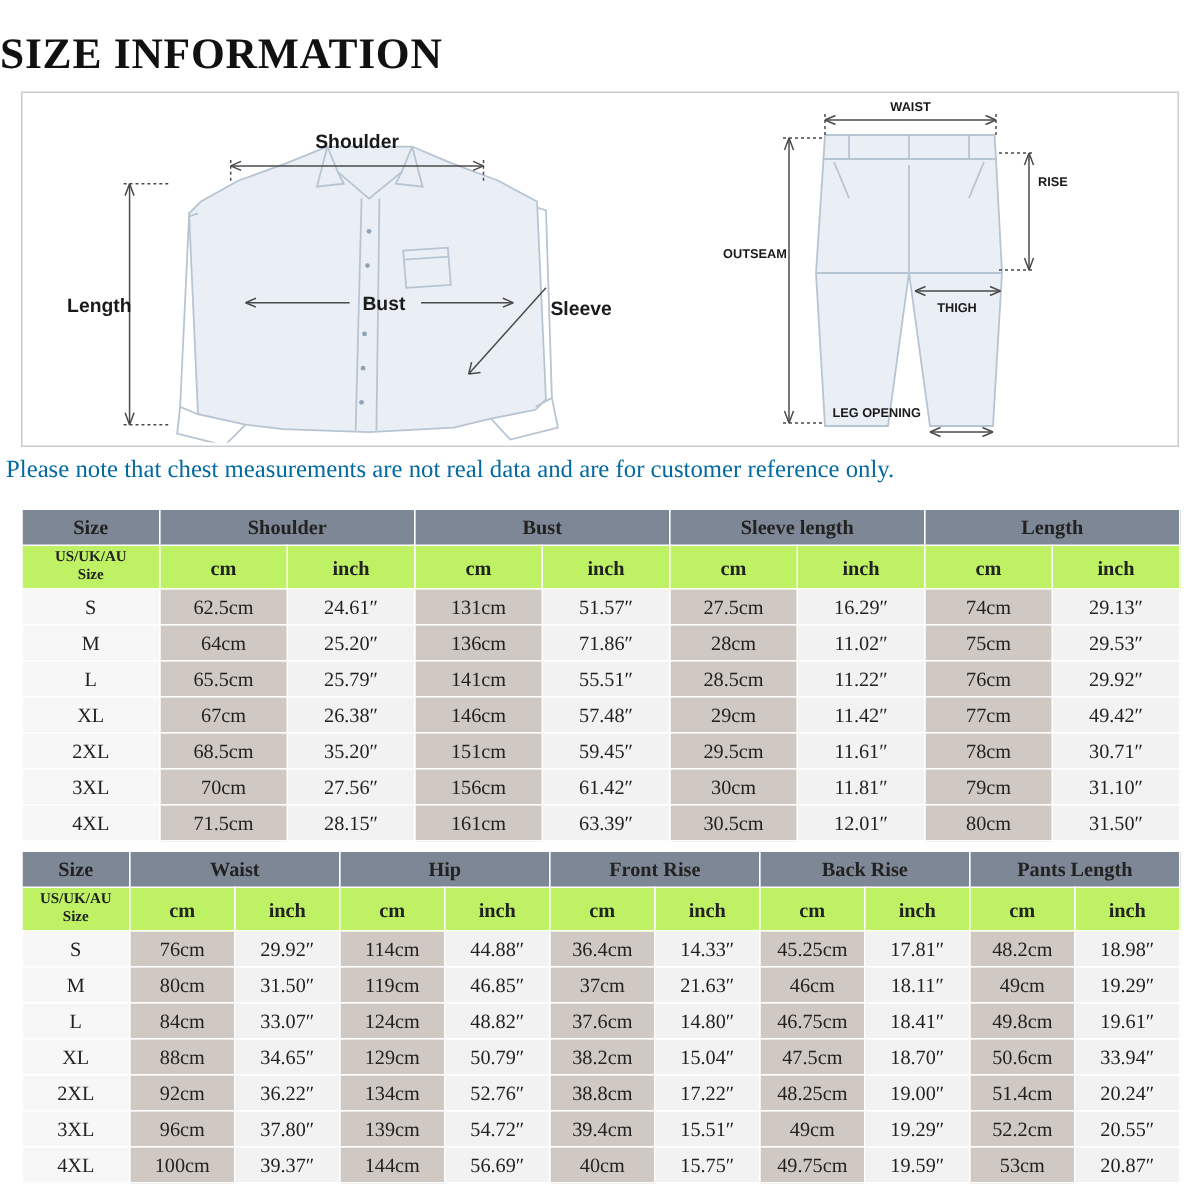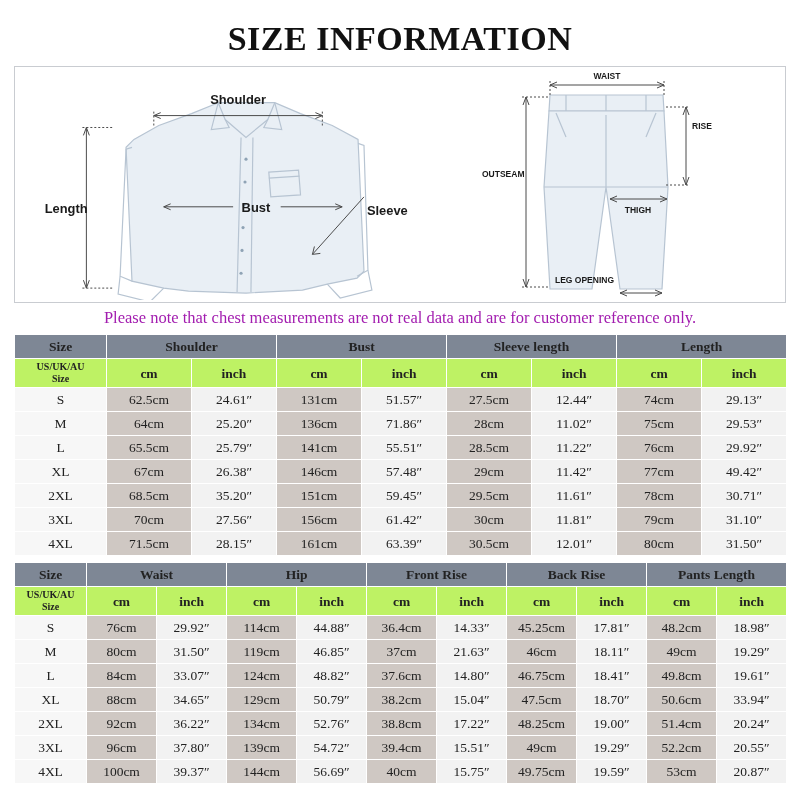--- a/index.html
+++ b/index.html
@@ -14,24 +14,23 @@
     color: #111;
     overflow: hidden;
   }
   .page {
     width: 800px;
     height: 800px;
     position: relative;
     box-sizing: border-box;
   }
   .title {
-    text-align: center;
     font-family: "Liberation Serif", serif;
     font-weight: bold;
-    font-size: 34px;
+    font-size: 29px;
     letter-spacing: 0.5px;
     padding-top: 20px;
     padding-bottom: 8px;
     color: #111;
   }
   .diagram-box {
     margin: 0 14px;
     height: 235px;
     border: 1px solid #c9ccd1;
     background: #ffffff;
@@ -41,23 +40,22 @@
   .diagram-half {
     position: relative;
     flex: 1;
   }
   .diagram-half.left { flex: 0 0 60%; }
   .diagram-half.right { flex: 1; }
 
   .note {
     font-family: "Liberation Serif", serif;
     font-size: 16.5px;
-    text-align: center;
-    padding: 5px 4px 6px 4px;
-    color: #a21caf;
+    padding: 5px 4px 16px 4px;
+    color: #0369a1;
   }
 
   table.size-table {
     border-collapse: collapse;
     width: 772px;
     margin: 0 14px;
     table-layout: fixed;
   }
   table.size-table td, table.size-table th {
     border: 1px solid #ffffff;
@@ -262,21 +260,21 @@
 
     </tbody>
       <tbody id="top-body">
         <tr>
           <td class="sizecell">S</td>
           <td class="cell-cm">62.5cm</td>
           <td class="cell-in">24.61″</td>
           <td class="cell-cm">131cm</td>
           <td class="cell-in">51.57″</td>
           <td class="cell-cm">27.5cm</td>
-          <td class="cell-in">12.44″</td>
+          <td class="cell-in">16.29″</td>
           <td class="cell-cm">74cm</td>
           <td class="cell-in">29.13″</td>
         </tr>
         <tr>
           <td class="sizecell">M</td>
           <td class="cell-cm">64cm</td>
           <td class="cell-in">25.20″</td>
           <td class="cell-cm">136cm</td>
           <td class="cell-in">71.86″</td>
           <td class="cell-cm">28cm</td>

